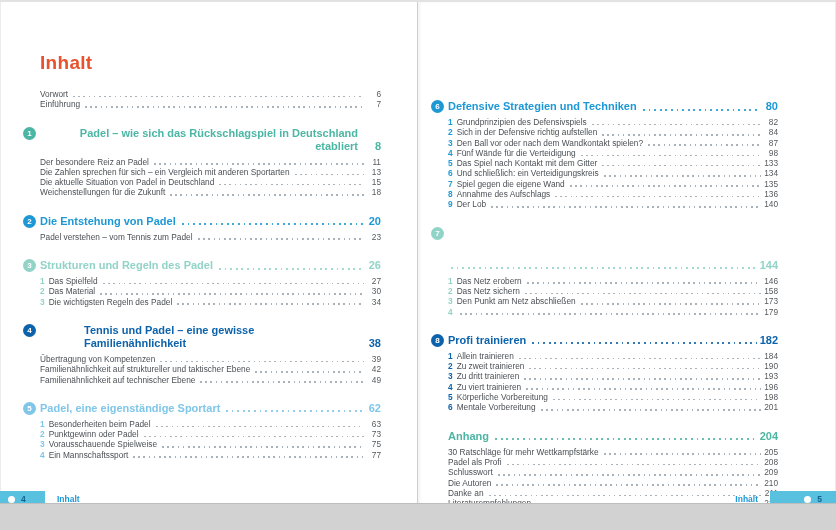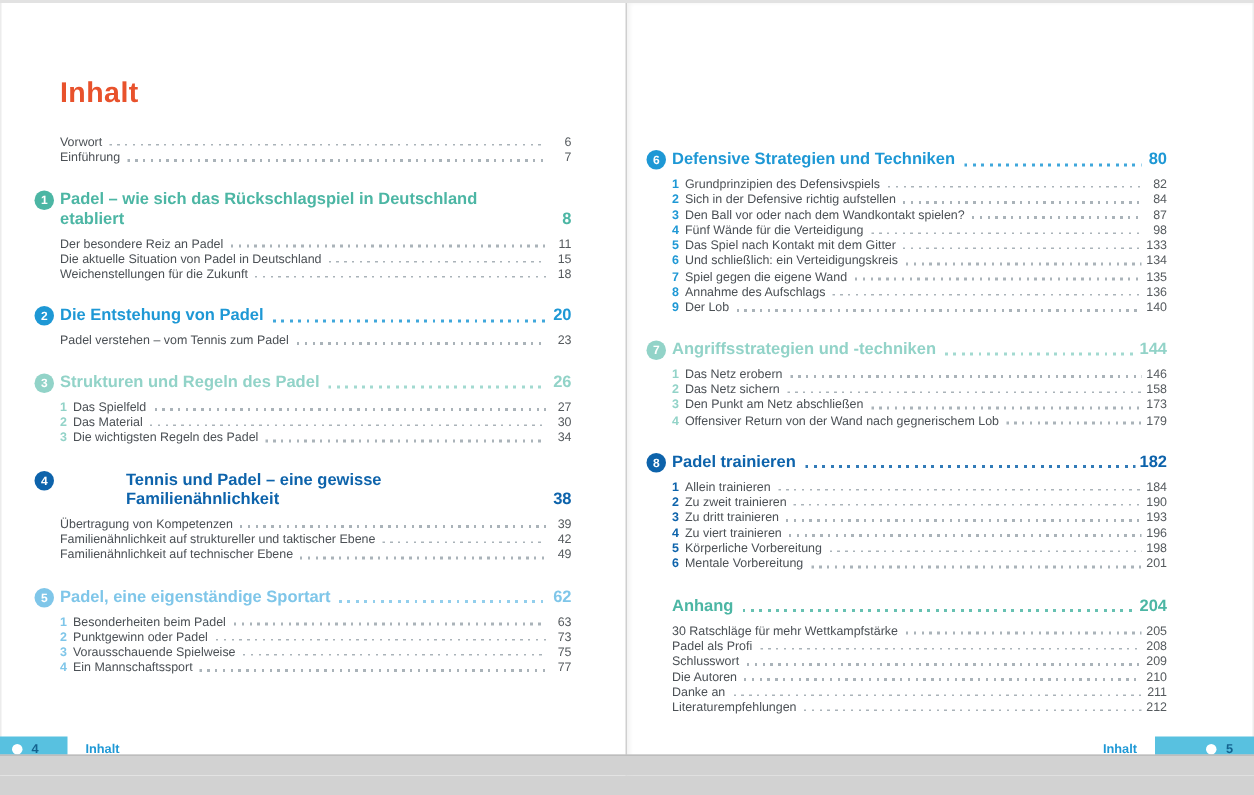--- a/index.html
+++ b/index.html
@@ -54,28 +54,33 @@
         <div class="toc-row">
           <span class="row-title">Einführung</span>
           <span class="leader"></span>
           <span class="row-page">7</span>
         </div>
       </div>
     <div>
         <div class="chapter">
           <div class="chapter-head">
             <span class="badge" style="background: rgb(76, 182, 164);">1</span>
-            <span class="ch-title" style="color: rgb(76, 182, 164);">Padel – wie sich das Rückschlagspiel in Deutschland etabliert</span>
+            <span class="ch-title" style="color: rgb(76, 182, 164); text-align: right;">Padel – wie sich das Rückschlagspiel in Deutschland etabliert</span>
             <span class="leader" style="--dot: #4cb6a4;"></span>
             <span class="ch-page" style="color: rgb(76, 182, 164);">8</span>
           </div>
           <div class="toc-row">
             <span class="row-title">Der besondere Reiz an Padel</span>
             <span class="leader"></span>
             <span class="row-page">11</span>
+          </div>
+          <div class="toc-row">
+            <span class="row-title">Die Zahlen sprechen für sich – ein Vergleich mit anderen Sportarten</span>
+            <span class="leader"></span>
+            <span class="row-page">13</span>
           </div>
           <div class="toc-row">
             <span class="row-title">Die aktuelle Situation von Padel in Deutschland</span>
             <span class="leader"></span>
             <span class="row-page">15</span>
           </div>
           <div class="toc-row">
             <span class="row-title">Weichenstellungen für die Zukunft</span>
             <span class="leader"></span>
             <span class="row-page">18</span>
@@ -246,23 +251,22 @@
           <div class="toc-row">
             <span class="sub-num" style="color: rgb(30, 152, 213);">9</span>
             <span class="row-title">Der Lob</span>
             <span class="leader"></span>
             <span class="row-page">140</span>
           </div>
         </div>
         <div class="chapter">
           <div class="chapter-head">
             <span class="badge" style="background: rgb(146, 211, 200);">7</span>
-            <span class="ch-title" style="color: rgb(146, 211, 200);">Angriffsstrategien und -techniken</span>
             <span class="leader" style="--dot: #92d3c8;"></span>
-            <span class="ch-page" style="color: rgb(146, 211, 200);">144</span>
+            <span class="ch-page" style="color: rgb(146, 211, 200); margin-top: 32px;">144</span>
           </div>
           <div class="toc-row">
             <span class="sub-num" style="color: rgb(146, 211, 200);">1</span>
             <span class="row-title">Das Netz erobern</span>
             <span class="leader"></span>
             <span class="row-page">146</span>
           </div>
           <div class="toc-row">
             <span class="sub-num" style="color: rgb(146, 211, 200);">2</span>
             <span class="row-title">Das Netz sichern</span>
@@ -270,29 +274,28 @@
             <span class="row-page">158</span>
           </div>
           <div class="toc-row">
             <span class="sub-num" style="color: rgb(146, 211, 200);">3</span>
             <span class="row-title">Den Punkt am Netz abschließen</span>
             <span class="leader"></span>
             <span class="row-page">173</span>
           </div>
           <div class="toc-row">
             <span class="sub-num" style="color: rgb(146, 211, 200);">4</span>
-            <span class="row-title">Offensiver Return von der Wand nach gegnerischem Lob</span>
             <span class="leader"></span>
             <span class="row-page">179</span>
           </div>
         </div>
         <div class="chapter">
           <div class="chapter-head">
             <span class="badge" style="background: rgb(13, 99, 171);">8</span>
-            <span class="ch-title" style="color: rgb(13, 99, 171);">Padel trainieren</span>
+            <span class="ch-title" style="color: rgb(13, 99, 171);">Profi trainieren</span>
             <span class="leader" style="--dot: #0d63ab;"></span>
             <span class="ch-page" style="color: rgb(13, 99, 171);">182</span>
           </div>
           <div class="toc-row">
             <span class="sub-num" style="color: rgb(13, 99, 171);">1</span>
             <span class="row-title">Allein trainieren</span>
             <span class="leader"></span>
             <span class="row-page">184</span>
           </div>
           <div class="toc-row">

